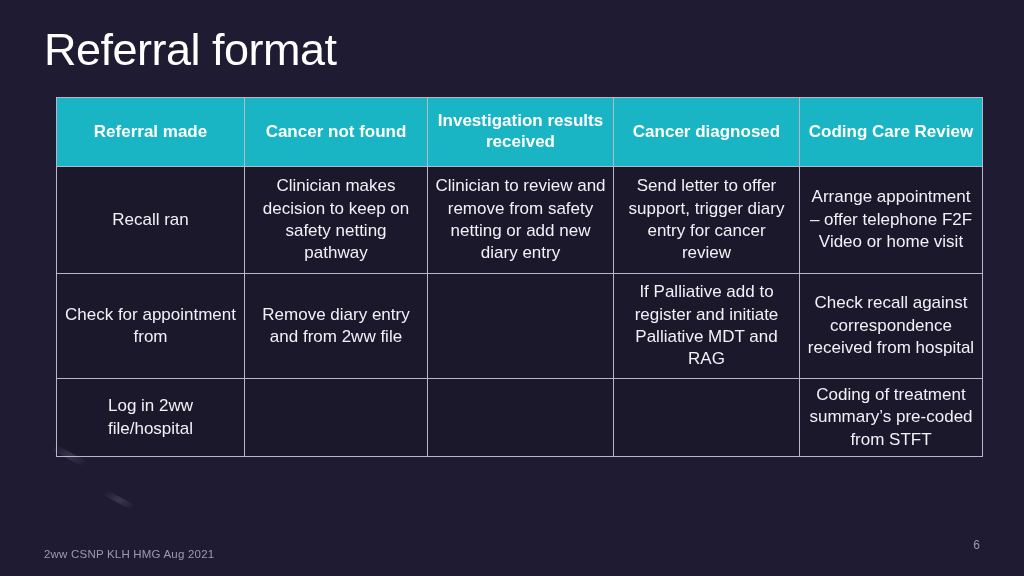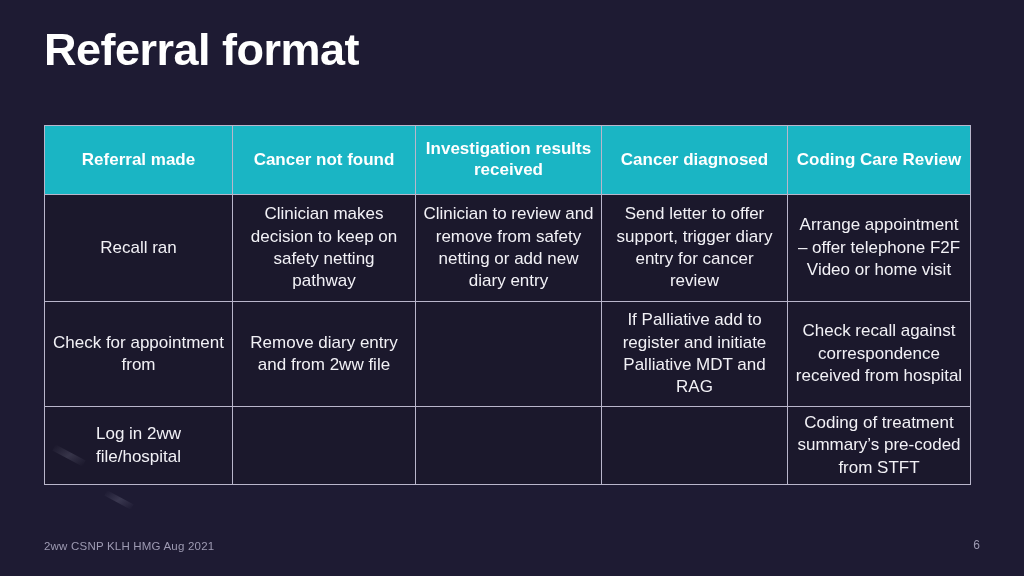--- a/index.html
+++ b/index.html
@@ -22,36 +22,35 @@
     inset: 0;
     background: #1e1b33;
   }
 
   
   #slide-title {
     position: absolute;
     left: 44px;
     top: 26px;
     font-size: 45px;
-    font-weight: 700;
+    font-weight: 400;
     letter-spacing: -0.5px;
     line-height: 1.05;
     color: #ffffff;
     white-space: nowrap;
   }
 
   
   #referral-table {
     position: absolute;
-    left: 44px;
+    left: 56px;
     top: 97px;
     width: 926px;
     border-collapse: collapse;
     table-layout: fixed;
-    margin-top: 28px;
   }
   #referral-table td,
   #referral-table th {
     border: 1px solid #b9b6cb;
     vertical-align: middle;
     text-align: center;
     padding: 4px 7px;
     box-sizing: border-box;
   }
 
@@ -91,21 +90,21 @@
     transform: rotate(28deg);
     pointer-events: none;
   }
   #artifact-a { left: 52px;  top: 452px; width: 34px; height: 7px; }
   #artifact-b { left: 104px; top: 497px; width: 30px; height: 6px; }
 
   
   #footer-note {
     position: absolute;
     left: 44px;
-    bottom: 24px;
+    bottom: 16px;
     font-size: 11.5px;
     color: #9d9ab2;
     letter-spacing: 0.2px;
     white-space: nowrap;
   }
   #page-number {
     position: absolute;
     right: 44px;
     bottom: 24px;
     font-size: 12px;

